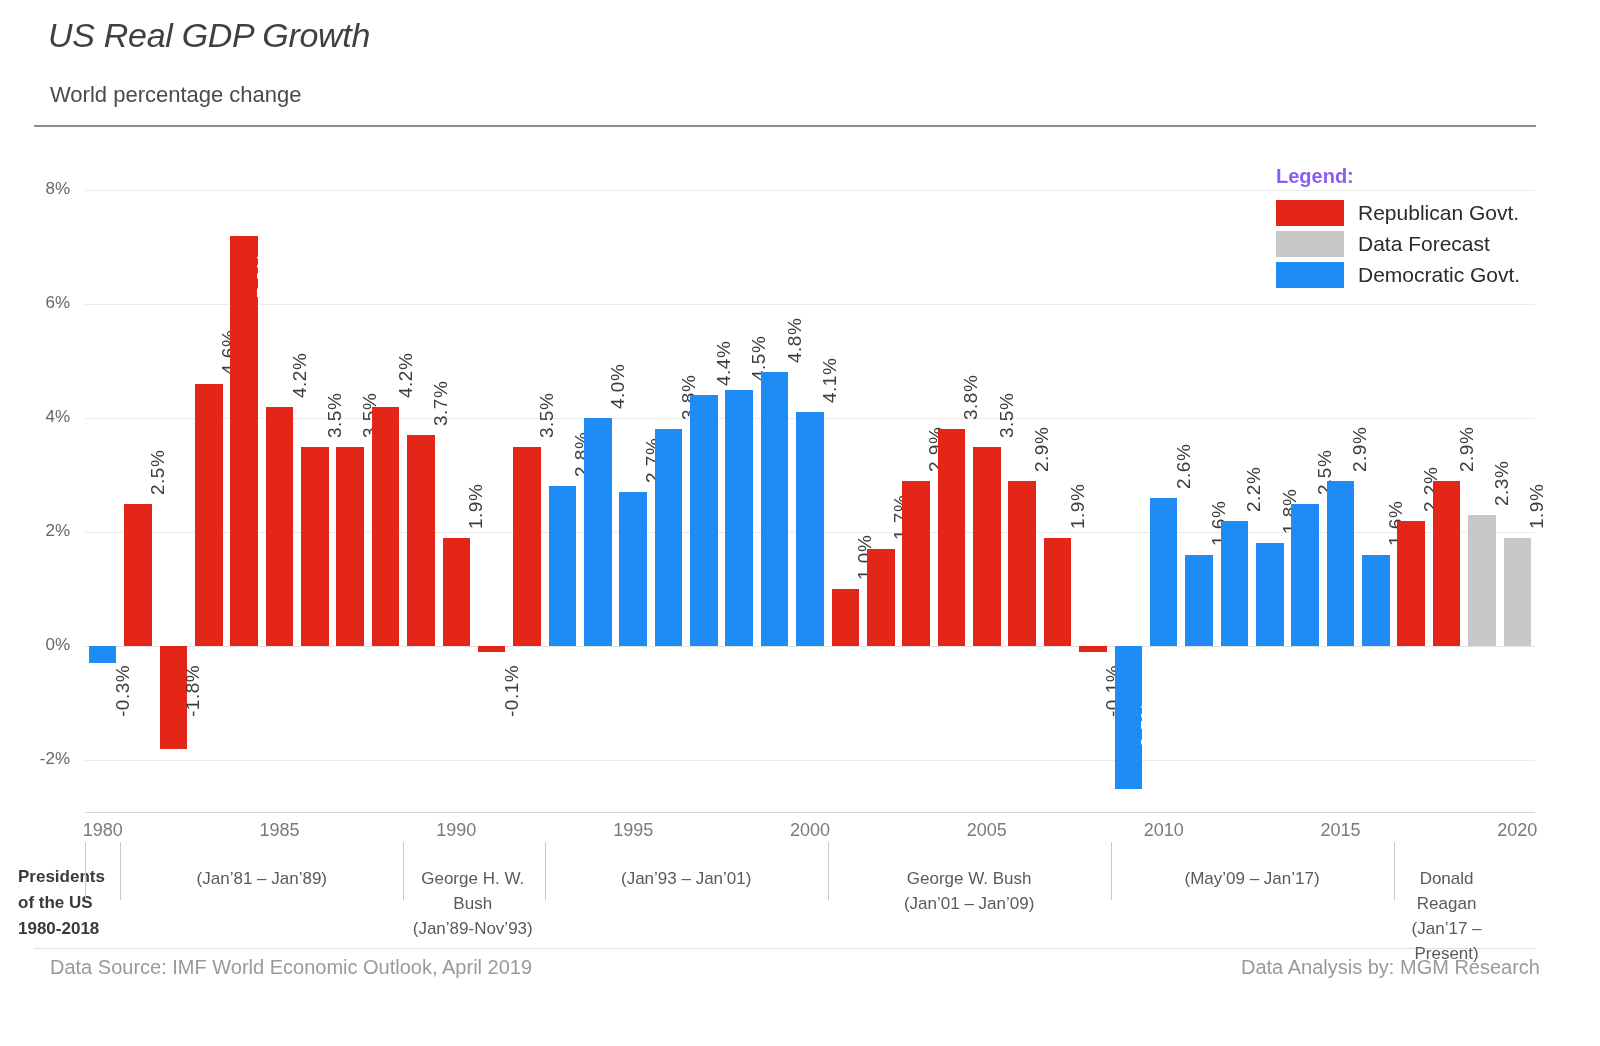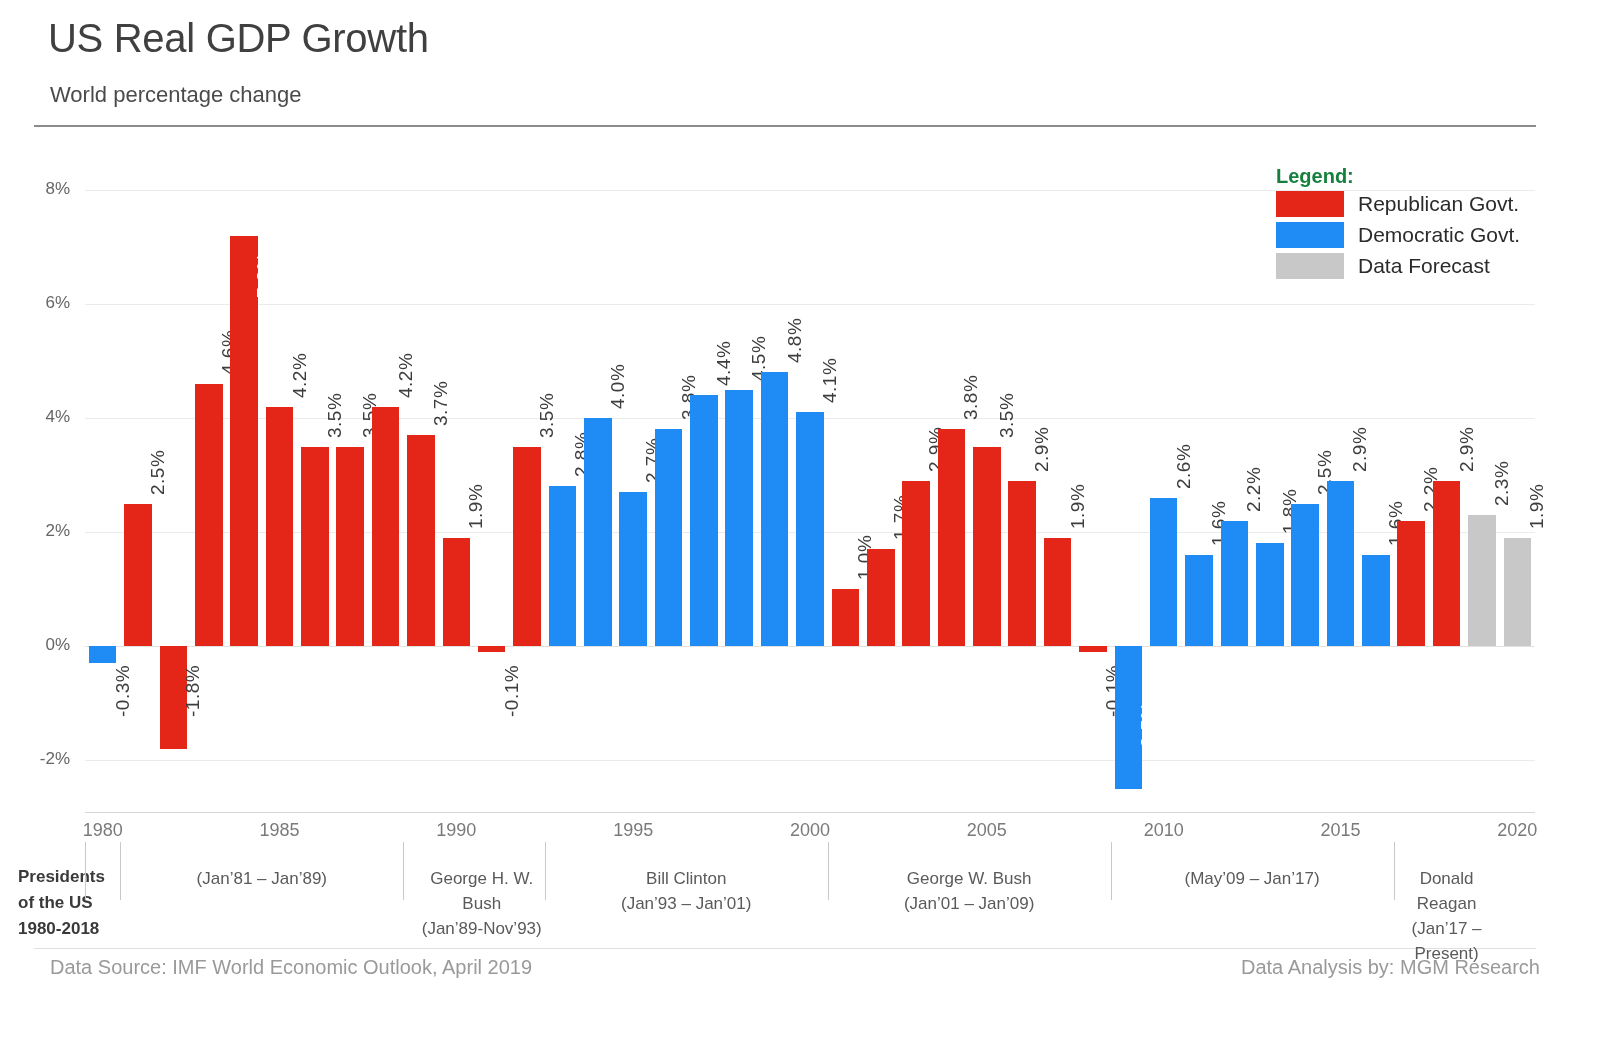--- a/index.html
+++ b/index.html
@@ -9,22 +9,22 @@
     font-family:"Liberation Sans",sans-serif;
     color:#404040;
     overflow:hidden;
     position:relative;
   }
 
   
   #header{position:absolute;left:0;top:0;width:1600px;height:128px;}
   #title{
     position:absolute;left:48px;top:16px;
-    font-size:40px;font-weight:400;color:#404040;
-    letter-spacing:-0.3px;white-space:nowrap;
+    font-size:34px;font-weight:400;color:#404040;
+    letter-spacing:-0.3px;white-space:nowrap;font-style:italic;
   }
   #subtitle{
     position:absolute;left:50px;top:82px;
     font-size:22px;font-weight:400;color:#4a4a4a;
     white-space:nowrap;
   }
   #header-rule{
     position:absolute;left:34px;top:125px;width:1502px;height:2px;
     background:#8c8c8c;
   }
@@ -71,21 +71,21 @@
     text-align:center;
   }
   #pres-head{
     position:absolute;left:18px;top:864px;width:110px;
     font-size:17px;font-weight:bold;color:#3a3a3a;
     line-height:26px;text-align:left;
   }
 
   
   #legend{position:absolute;left:1276px;top:165px;}
-  #legend-title{font-size:20px;font-weight:bold;color:#15803d;}
+  #legend-title{font-size:20px;font-weight:bold;color:#8b5cf6;margin-bottom:9px;}
   .legend-row{display:flex;align-items:center;height:31px;}
   .legend-swatch{width:68px;height:26px;margin-right:14px;}
   .legend-label{font-size:21px;color:#2b2b2b;white-space:nowrap;}
 
   
   #footer-rule{position:absolute;left:34px;top:948px;width:1502px;height:1px;background:#e0e0e0;}
   #src{position:absolute;left:50px;top:956px;font-size:20px;color:#9a9a9a;white-space:nowrap;}
   #analysis{position:absolute;right:60px;top:956px;font-size:20px;color:#9a9a9a;white-space:nowrap;}
 </style>
 </head>
@@ -194,26 +194,26 @@
     <div class="vlabel" style="left: 1526.32px; top: 528.7px;">1.9%</div>
   </div>
 
 <div id="legend">
   <div id="legend-title">Legend:</div>
   <div class="legend-row">
     <span class="legend-swatch" style="background: rgb(227, 38, 23);"></span>
     <span class="legend-label">Republican Govt.</span>
   </div>
   <div class="legend-row">
+    <span class="legend-swatch" style="background: rgb(200, 200, 200);"></span>
+    <span class="legend-label">Data Forecast</span>
+  </div>
+  <div class="legend-row">
     <span class="legend-swatch" style="background: rgb(31, 140, 245);"></span>
     <span class="legend-label">Democratic Govt.</span>
-  </div>
-  <div class="legend-row">
-    <span class="legend-swatch" style="background: rgb(200, 200, 200);"></span>
-    <span class="legend-label">Data Forecast</span>
   </div>
 </div>
 
 <div id="xaxis-line"></div>
 <div id="pres-head">
     <div>Presidents</div>
     <div>of the US</div>
     <div>1980-2018</div>
   </div>
 
@@ -233,27 +233,26 @@
 <div class="sep" style="left: 85px;"></div>
 <div class="sep" style="left: 120.366px;"></div>
 <div class="sep" style="left: 403.293px;"></div>
 <div class="sep" style="left: 544.756px;"></div>
 <div class="sep" style="left: 827.683px;"></div>
 <div class="sep" style="left: 1110.61px;"></div>
 <div class="sep" style="left: 1393.54px;"></div>
 <div class="pres" style="left: 120.366px; width: 282.927px;">
     <div>(Jan’81 – Jan’89)</div>
   </div>
-<div class="pres" style="left: 411px; width: 141.463px;">
+<div class="pres" style="left: 402px; width: 141.463px;">
     <div>George H. W.</div>
     <div>Bush</div>
     <div>(Jan’89-Nov’93)</div>
   </div>
 <div class="pres" style="left: 544.756px; width: 282.927px;">
-    <div>Bill Clinton</div>
     <div>(Jan’93 – Jan’01)</div>
   </div>
 <div class="pres" style="left: 827.683px; width: 282.927px;">
     <div>George W. Bush</div>
     <div>(Jan’01 – Jan’09)</div>
   </div>
 <div class="pres" style="left: 1110.61px; width: 282.927px;">
     <div>(May’09 – Jan’17)</div>
   </div>
 <div class="pres" style="left: 1393.54px; width: 106.098px;">

